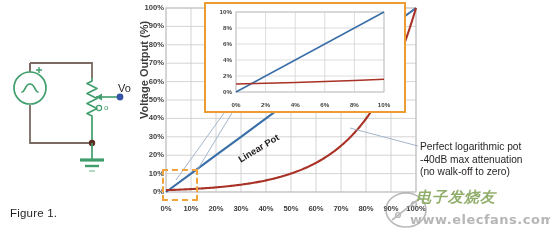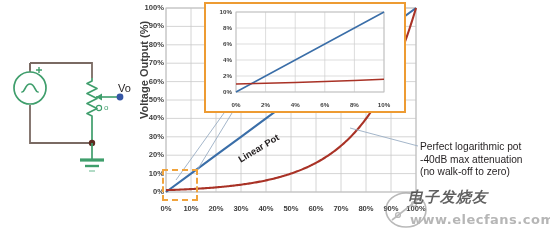--- a/index.html
+++ b/index.html
@@ -73,22 +73,22 @@
     transform:rotate(-31deg);transform-origin:left top;
     white-space:nowrap;
   }
 
   
   .watermark{
     position:absolute;left:380px;top:186px;width:170px;height:50px;
     pointer-events:none;opacity:.62;
   }
   .wm-cn{
-    position:absolute;left:28px;top:2px;
-    font-size:15px;font-weight:bold;color:#000000;
+    position:absolute;left:36px;top:2px;
+    font-size:15px;font-weight:bold;color:#4d7c0f;
     font-family:"DejaVu Sans", sans-serif;letter-spacing:1px;
     font-style:italic;
   }
   .wm-url{
     position:absolute;left:30px;top:26px;
     font-size:13px;font-weight:bold;color:#8a8a8a;
     font-family:"DejaVu Sans", sans-serif;letter-spacing:.5px;
   }
   svg{display:block;}
 </style>
@@ -124,20 +124,21 @@
 
       <path d="M92 143 L92 160" stroke="#3f9e6c" stroke-width="1.7" fill="none"></path>
       <path d="M80 160 L104 160" stroke="#3f9e6c" stroke-width="3.2"></path>
       <path d="M85 166 L99 166" stroke="#3f9e6c" stroke-width="2.4"></path>
       <path d="M89 171 L95 171" stroke="#9fd3b8" stroke-width="1.6"></path>
     </svg>
 
     <div style="position:absolute;left:118px;top:82px;font-size:11px;color:#231f20;">Vo</div>
     <div style="position:absolute;left:104px;top:103px;font-size:8px;color:#3f9e6c;">o</div>
 
+    <div class="figure-caption">Figure 1.</div>
   </div>
 
   <div class="chart-figure">
 
     <div class="axis-title-y">Voltage Output (%)</div>
 
     <div class="ytick-wrap">
         <div class="ytick" style="top: 3px;">100%</div>
         <div class="ytick" style="top: 21.4px;">90%</div>
         <div class="ytick" style="top: 39.8px;">80%</div>

